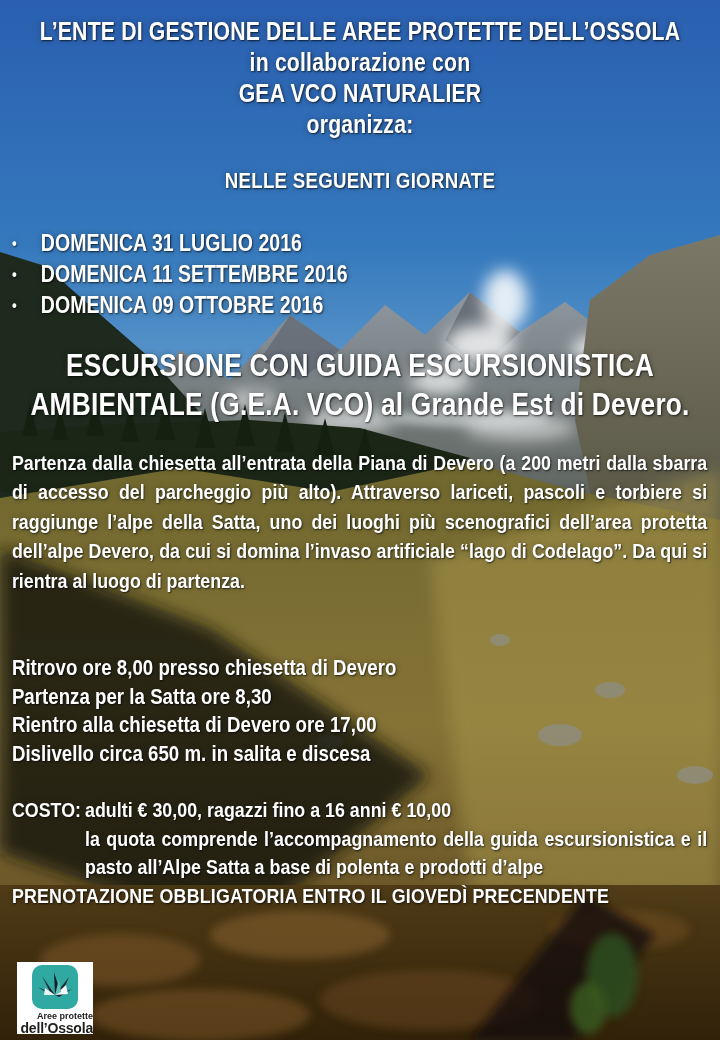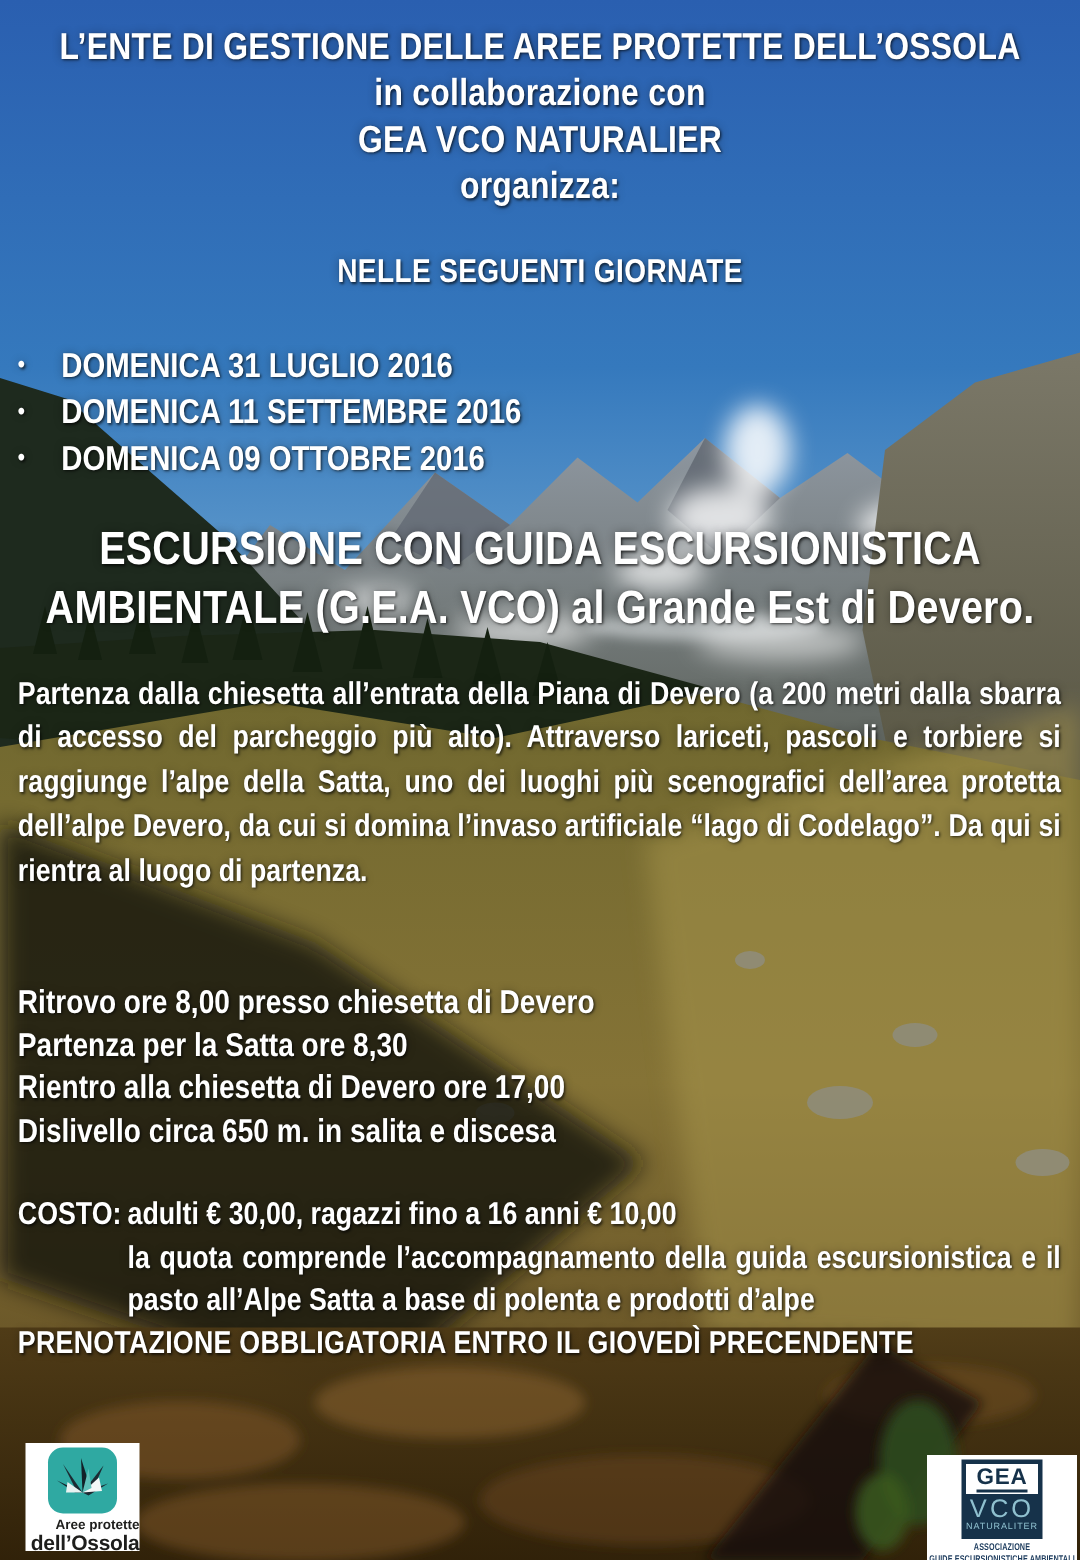--- a/index.html
+++ b/index.html
@@ -211,28 +211,14 @@
           <path d="M20 28 L31 18 L33 27 Z" fill="#f4f7f7"></path>
           <path d="M20 28 L10 21 L9 28 Z" fill="#e8f2f1"></path>
           <path d="M20 28 L24 12 L26 25 Z" fill="#5fc0ba"></path>
         </g>
       </svg>
     </div>
     <div class="oss-s1">Aree protette</div>
     <div class="oss-s2">dell’Ossola</div>
   </div>
 
-  <div id="gea-card" class="card">
-    <div class="gea-box" style="background:#16324a;">
-      <div class="gea-white">
-        <span style="color:#16324a;">GEA</span>
-      </div>
-      <div class="gea-vco" style="color:#8fc0cf;">VCO</div>
-      <div class="gea-tag" style="color:#8fc0cf;">NATURALITER</div>
-    </div>
-    <div class="assoc-wrap">
-      <div class="assoc" style="color:#1b3a5c;">ASSOCIAZIONE</div>
-      <div class="assoc" style="color:#1b3a5c;">GUIDE ESCURSIONISTICHE AMBIENTALI</div>
-
-    </div>
-  </div>
 
 </div>
 
 </body></html>

